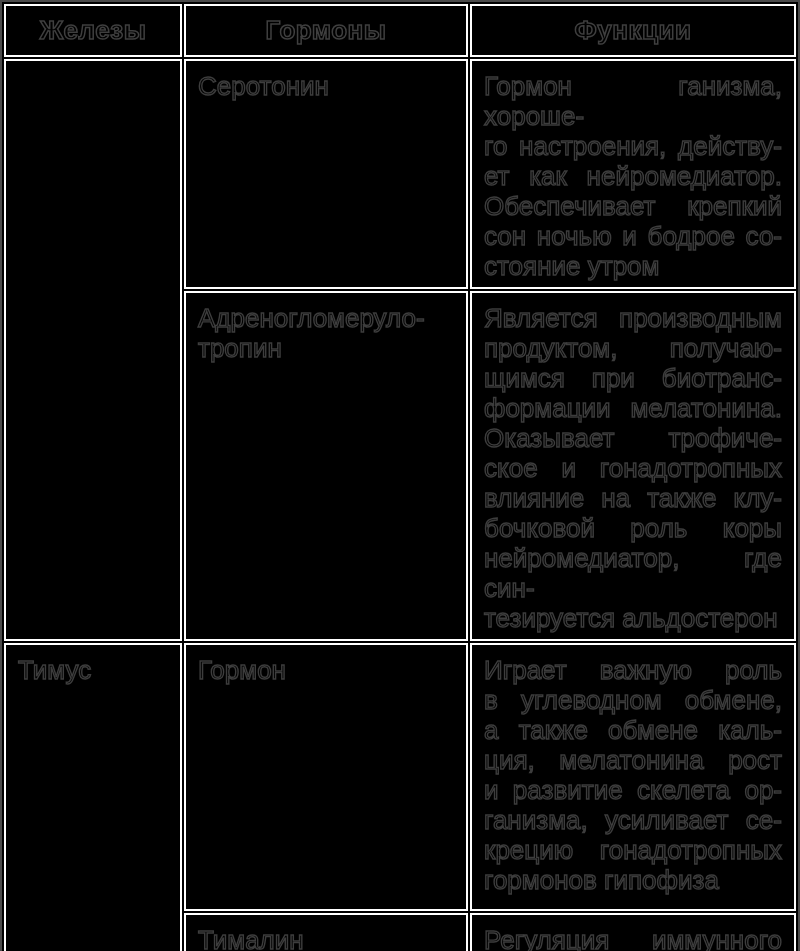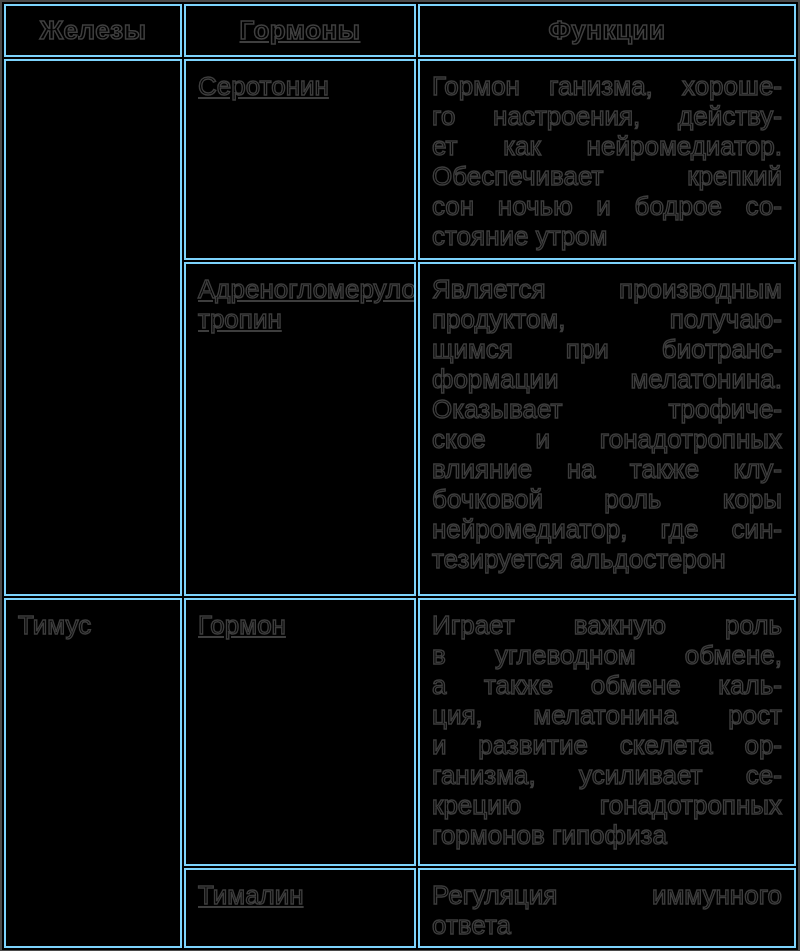--- a/index.html
+++ b/index.html
@@ -18,21 +18,21 @@
     width: 800px;
     height: 951px;
     table-layout: fixed;
     border-collapse: separate;
     border-spacing: 2px;
     border: 2px solid #4a4a4a;
     background: #000000;
     box-sizing: border-box;
   }
   td, th {
-    border: 2px solid #7dd3fc;
+    border: 2px solid #ffffff;
     box-sizing: border-box;
     background: #000000;
     overflow: hidden;
   }
   th {
     height: 53px;
     vertical-align: middle;
     text-align: center;
     font-size: 26px;
     font-weight: bold;
@@ -43,21 +43,21 @@
   }
   td {
     vertical-align: top;
     padding: 10px 12px 6px 12px;
     font-size: 26px;
     line-height: 30px;
     color: #000000;
     -webkit-text-stroke: 1.4px #3d3d3d;
   }
   .col-gland   { width: 178px; }
-  .col-hormone { width: 232px; text-decoration: underline; }
+  .col-hormone { width: 284px; }
   
 
   .row-1 td { height: 201px; }
   .row-2 td { height: 334px; }
   .row-3 td { height: 268px; }
   .row-4 td { height: 79px;  }
 
   .pre { white-space: pre-line; text-align: left; margin-left: 6px; }
 
   

